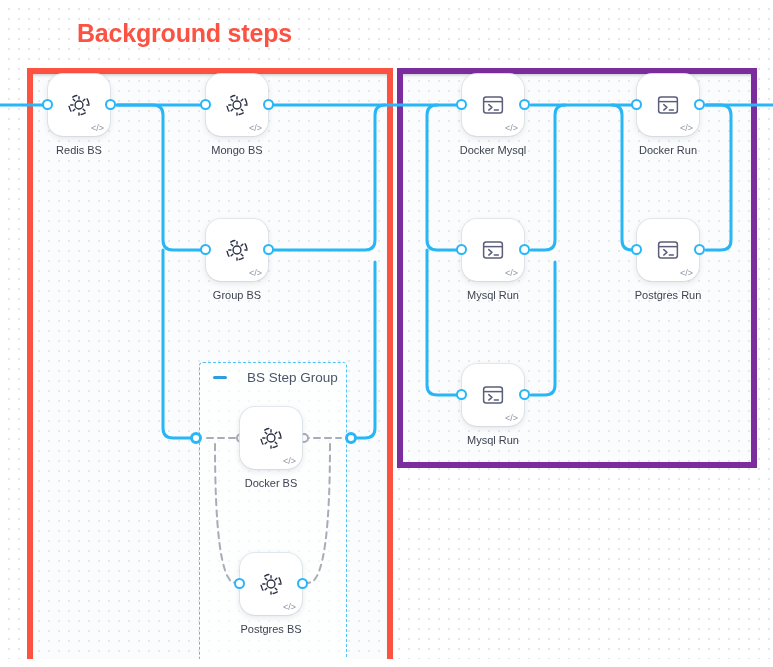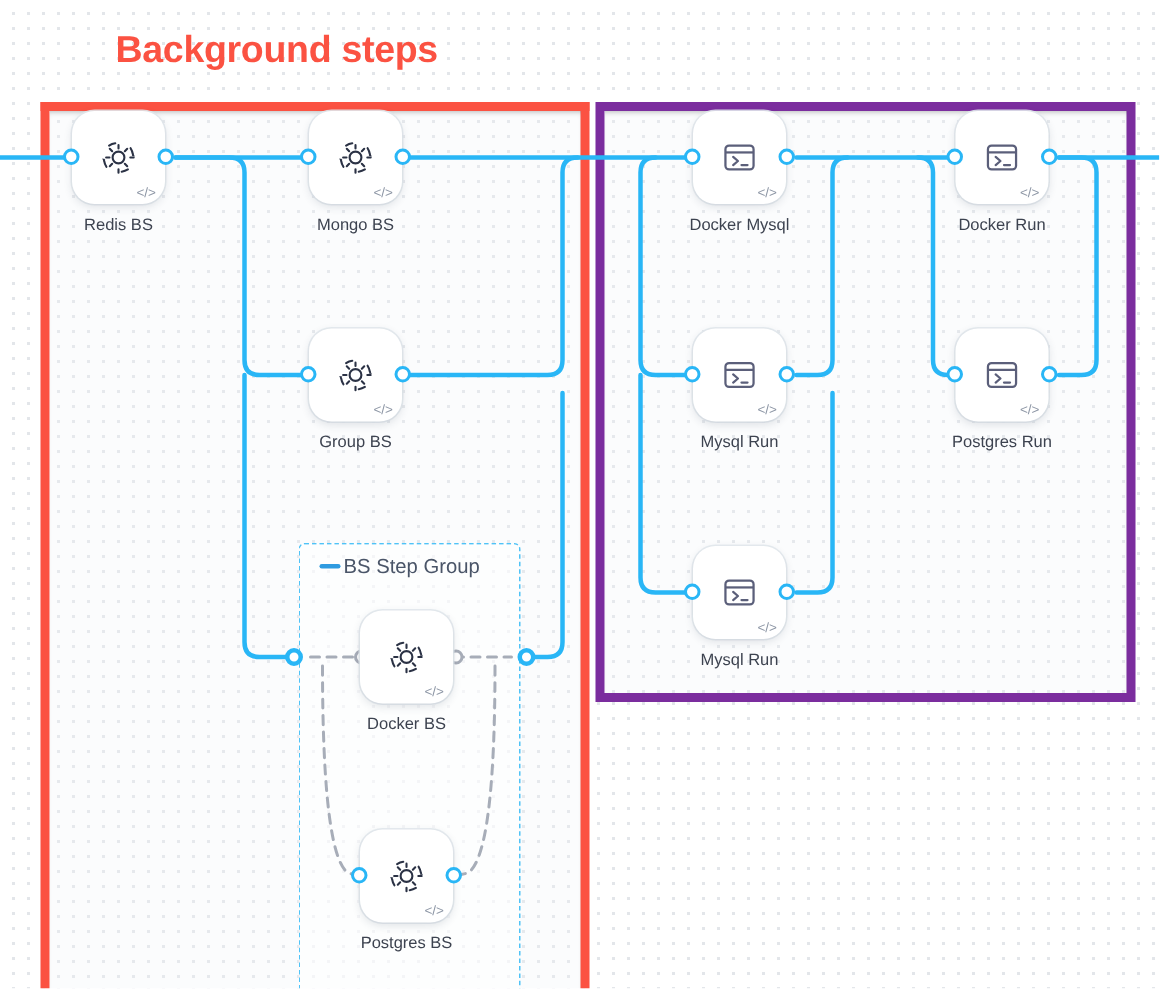--- a/index.html
+++ b/index.html
@@ -68,21 +68,21 @@
     box-sizing: border-box;
     border: 1.5px dashed #4fc3f7;
     border-radius: 4px;
     background: rgba(255,255,255,0.55);
   }
   #step-group-header {
     position: absolute;
     left: 213px; top: 370px;
     display: flex;
     align-items: center;
-    gap: 2px;
+    gap: 20px;
     font-size: 13.5px;
     color: #4a5568;
     white-space: nowrap;
   }
   .collapse-dash {
     display: inline-block;
     width: 14px; height: 3px;
     background: #2f9be0;
     border-radius: 2px;
   }

